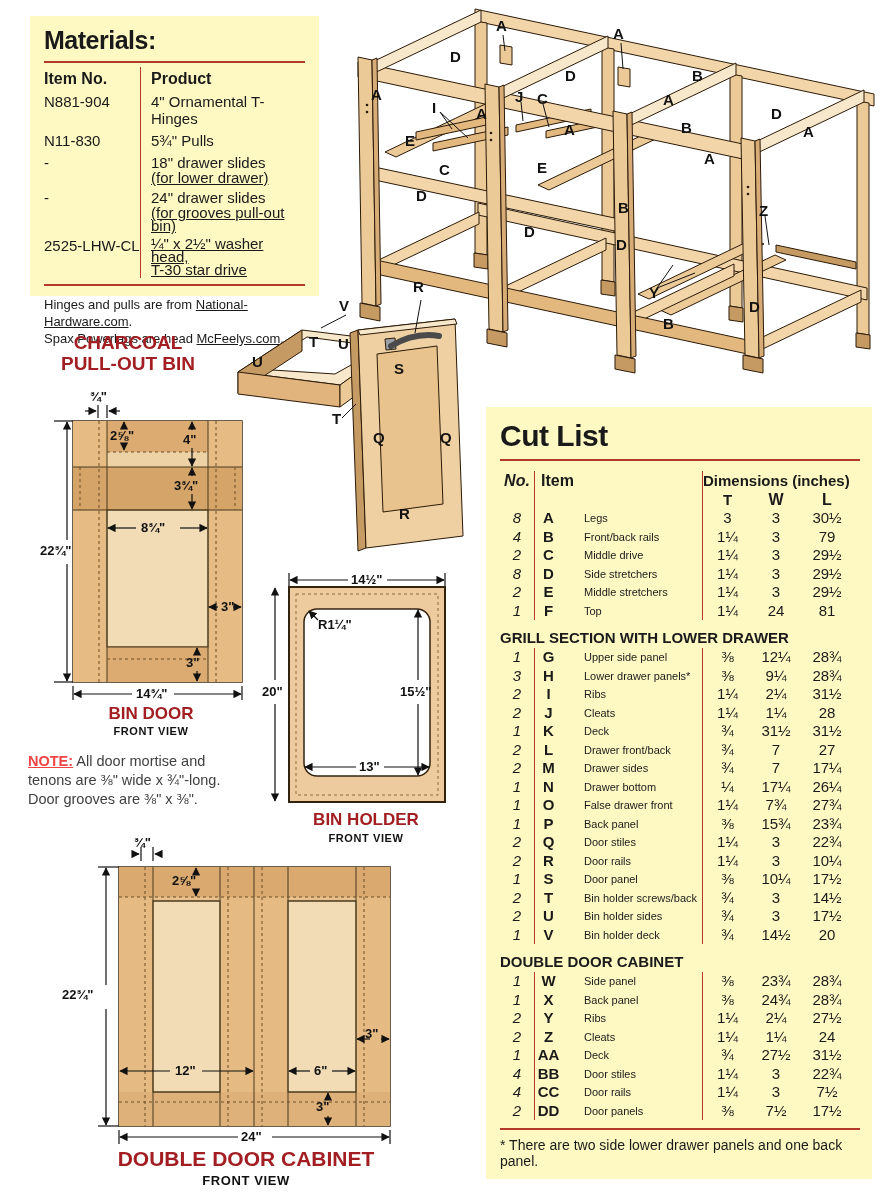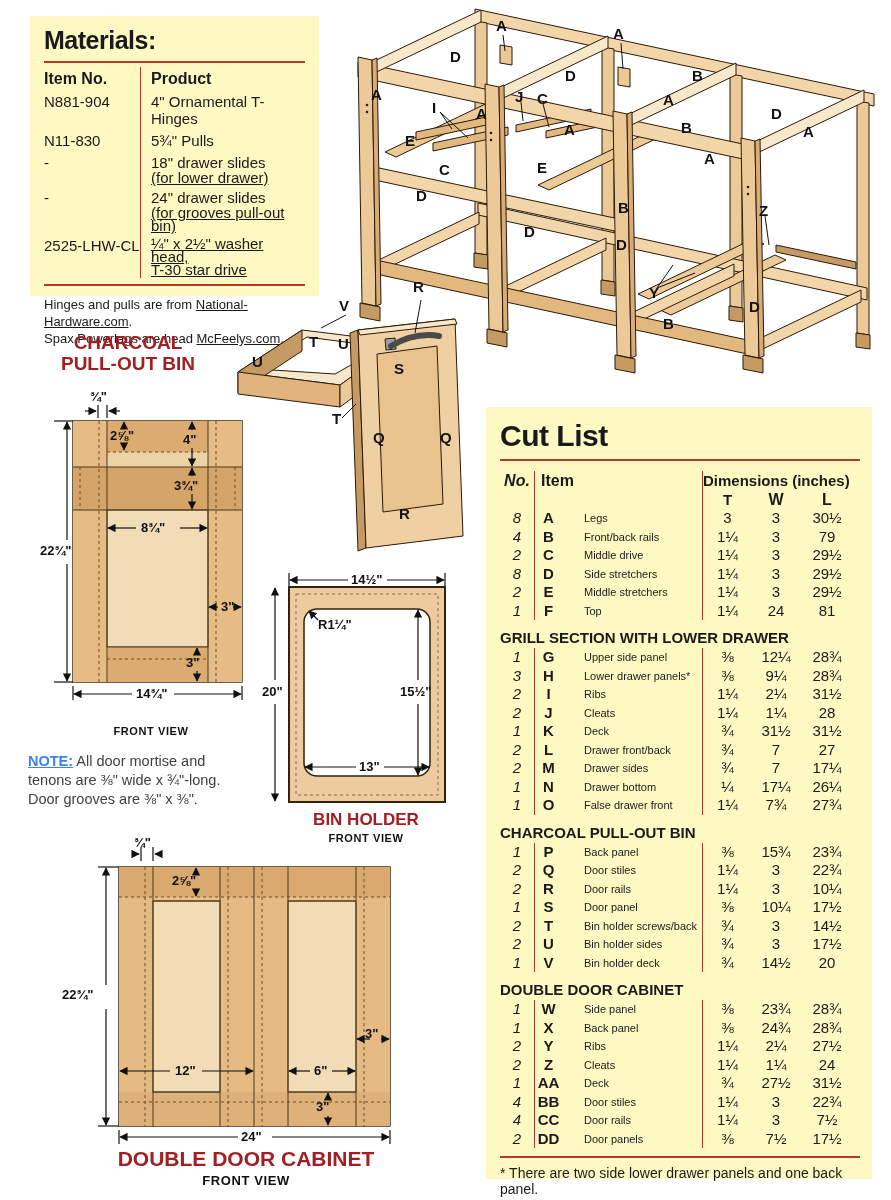--- a/index.html
+++ b/index.html
@@ -36,21 +36,21 @@
   .cl-footnote{font-size:14px;margin-top:7px;}
   
   figure{margin:0;position:absolute;}
   .fig-title{position:absolute;width:100%;text-align:center;color:#a31e22;font-weight:bold;}
   .fig-sub{position:absolute;width:100%;text-align:center;color:#111;font-weight:bold;letter-spacing:.6px;}
   .dim{position:absolute;font-size:13px;font-weight:bold;color:#111;white-space:nowrap;}
   .lbl{position:absolute;font-size:15px;font-weight:bold;color:#111;white-space:nowrap;}
   .charcoal-title{position:absolute;left:40px;top:332px;width:176px;text-align:center;
     color:#a31e22;font-weight:bold;font-size:19px;line-height:21px;}
   .note-block{position:absolute;left:28px;top:752px;width:216px;font-size:14.5px;line-height:19px;color:#3f3f3f;}
-  .note-block b{color:#3b82f6;text-decoration:underline;}
+  .note-block b{color:#ef4444;text-decoration:underline;}
 </style>
 </head>
 <body>
 
 <div class="page">
 
   <section class="panel materials">
     <h2>Materials:</h2>
     <hr class="redrule">
     <div class="mat-grid">
@@ -250,20 +250,21 @@
           <line x1="193" y1="219" x2="201" y2="219" marker-end="url(#a1)"></line>
         <line x1="157" y1="267" x2="157" y2="260" marker-end="url(#a1)"></line>
           <line x1="157" y1="283" x2="157" y2="293" marker-end="url(#a1)"></line>
         <line x1="33" y1="298" x2="33" y2="312"></line>
           <line x1="202" y1="298" x2="202" y2="312"></line>
         <line x1="92" y1="306" x2="34" y2="306" marker-end="url(#a1)"></line>
           <line x1="134" y1="306" x2="201" y2="306" marker-end="url(#a1)"></line>
       </g>
     </svg>
     <span class="dim" style="left: 50px; top: 1px;">¾"</span><span class="dim" style="left: 70px; top: 40px;">2⅝"</span><span class="dim" style="left: 143px; top: 44px;">4"</span><span class="dim" style="left: 134px; top: 90px;">3¾"</span><span class="dim" style="left: 101px; top: 132px;">8¾"</span><span class="dim" style="left: 0px; top: 155px;">22¾"</span><span class="dim" style="left: 181px; top: 211px;">3"</span><span class="dim" style="left: 146px; top: 267px;">3"</span><span class="dim" style="left: 96px; top: 298px;">14¾"</span>
+    <div class="fig-title" style="top:316px;font-size:17px;">BIN DOOR</div>
     <div class="fig-sub" style="top:337px;font-size:11px;">FRONT VIEW</div>
   </figure>
 
   <figure style="left:260px;top:560px;width:212px;height:300px;">
     <svg width="212" height="300">
       <defs>
           <marker id="a2" viewBox="0 0 10 10" refX="9" refY="5" markerWidth="7" markerHeight="7" orient="auto-start-reverse">
             <path d="M0,0L10,5L0,10z" fill="#111"></path>
           </marker>
         </defs>
@@ -492,21 +493,20 @@
         <div style="display:contents">
           <div class="cl-cell cl-no">1</div>
           <div class="cl-cell cl-id">O</div>
           <div class="cl-cell cl-name">False drawer front</div>
           <div class="cl-cell cl-t">1¼</div>
           <div class="cl-cell cl-w">7¾</div>
           <div class="cl-cell cl-l">27¾</div>
         </div>
     </div>
 
-    <div class="cl-heading">CHARCOAL PULL-OUT BIN</div>
     <div class="cl-grid">
       <div style="display:contents">
           <div class="cl-cell cl-no">1</div>
           <div class="cl-cell cl-id">P</div>
           <div class="cl-cell cl-name">Back panel</div>
           <div class="cl-cell cl-t">⅜</div>
           <div class="cl-cell cl-w">15¾</div>
           <div class="cl-cell cl-l">23¾</div>
         </div>
         <div style="display:contents">

